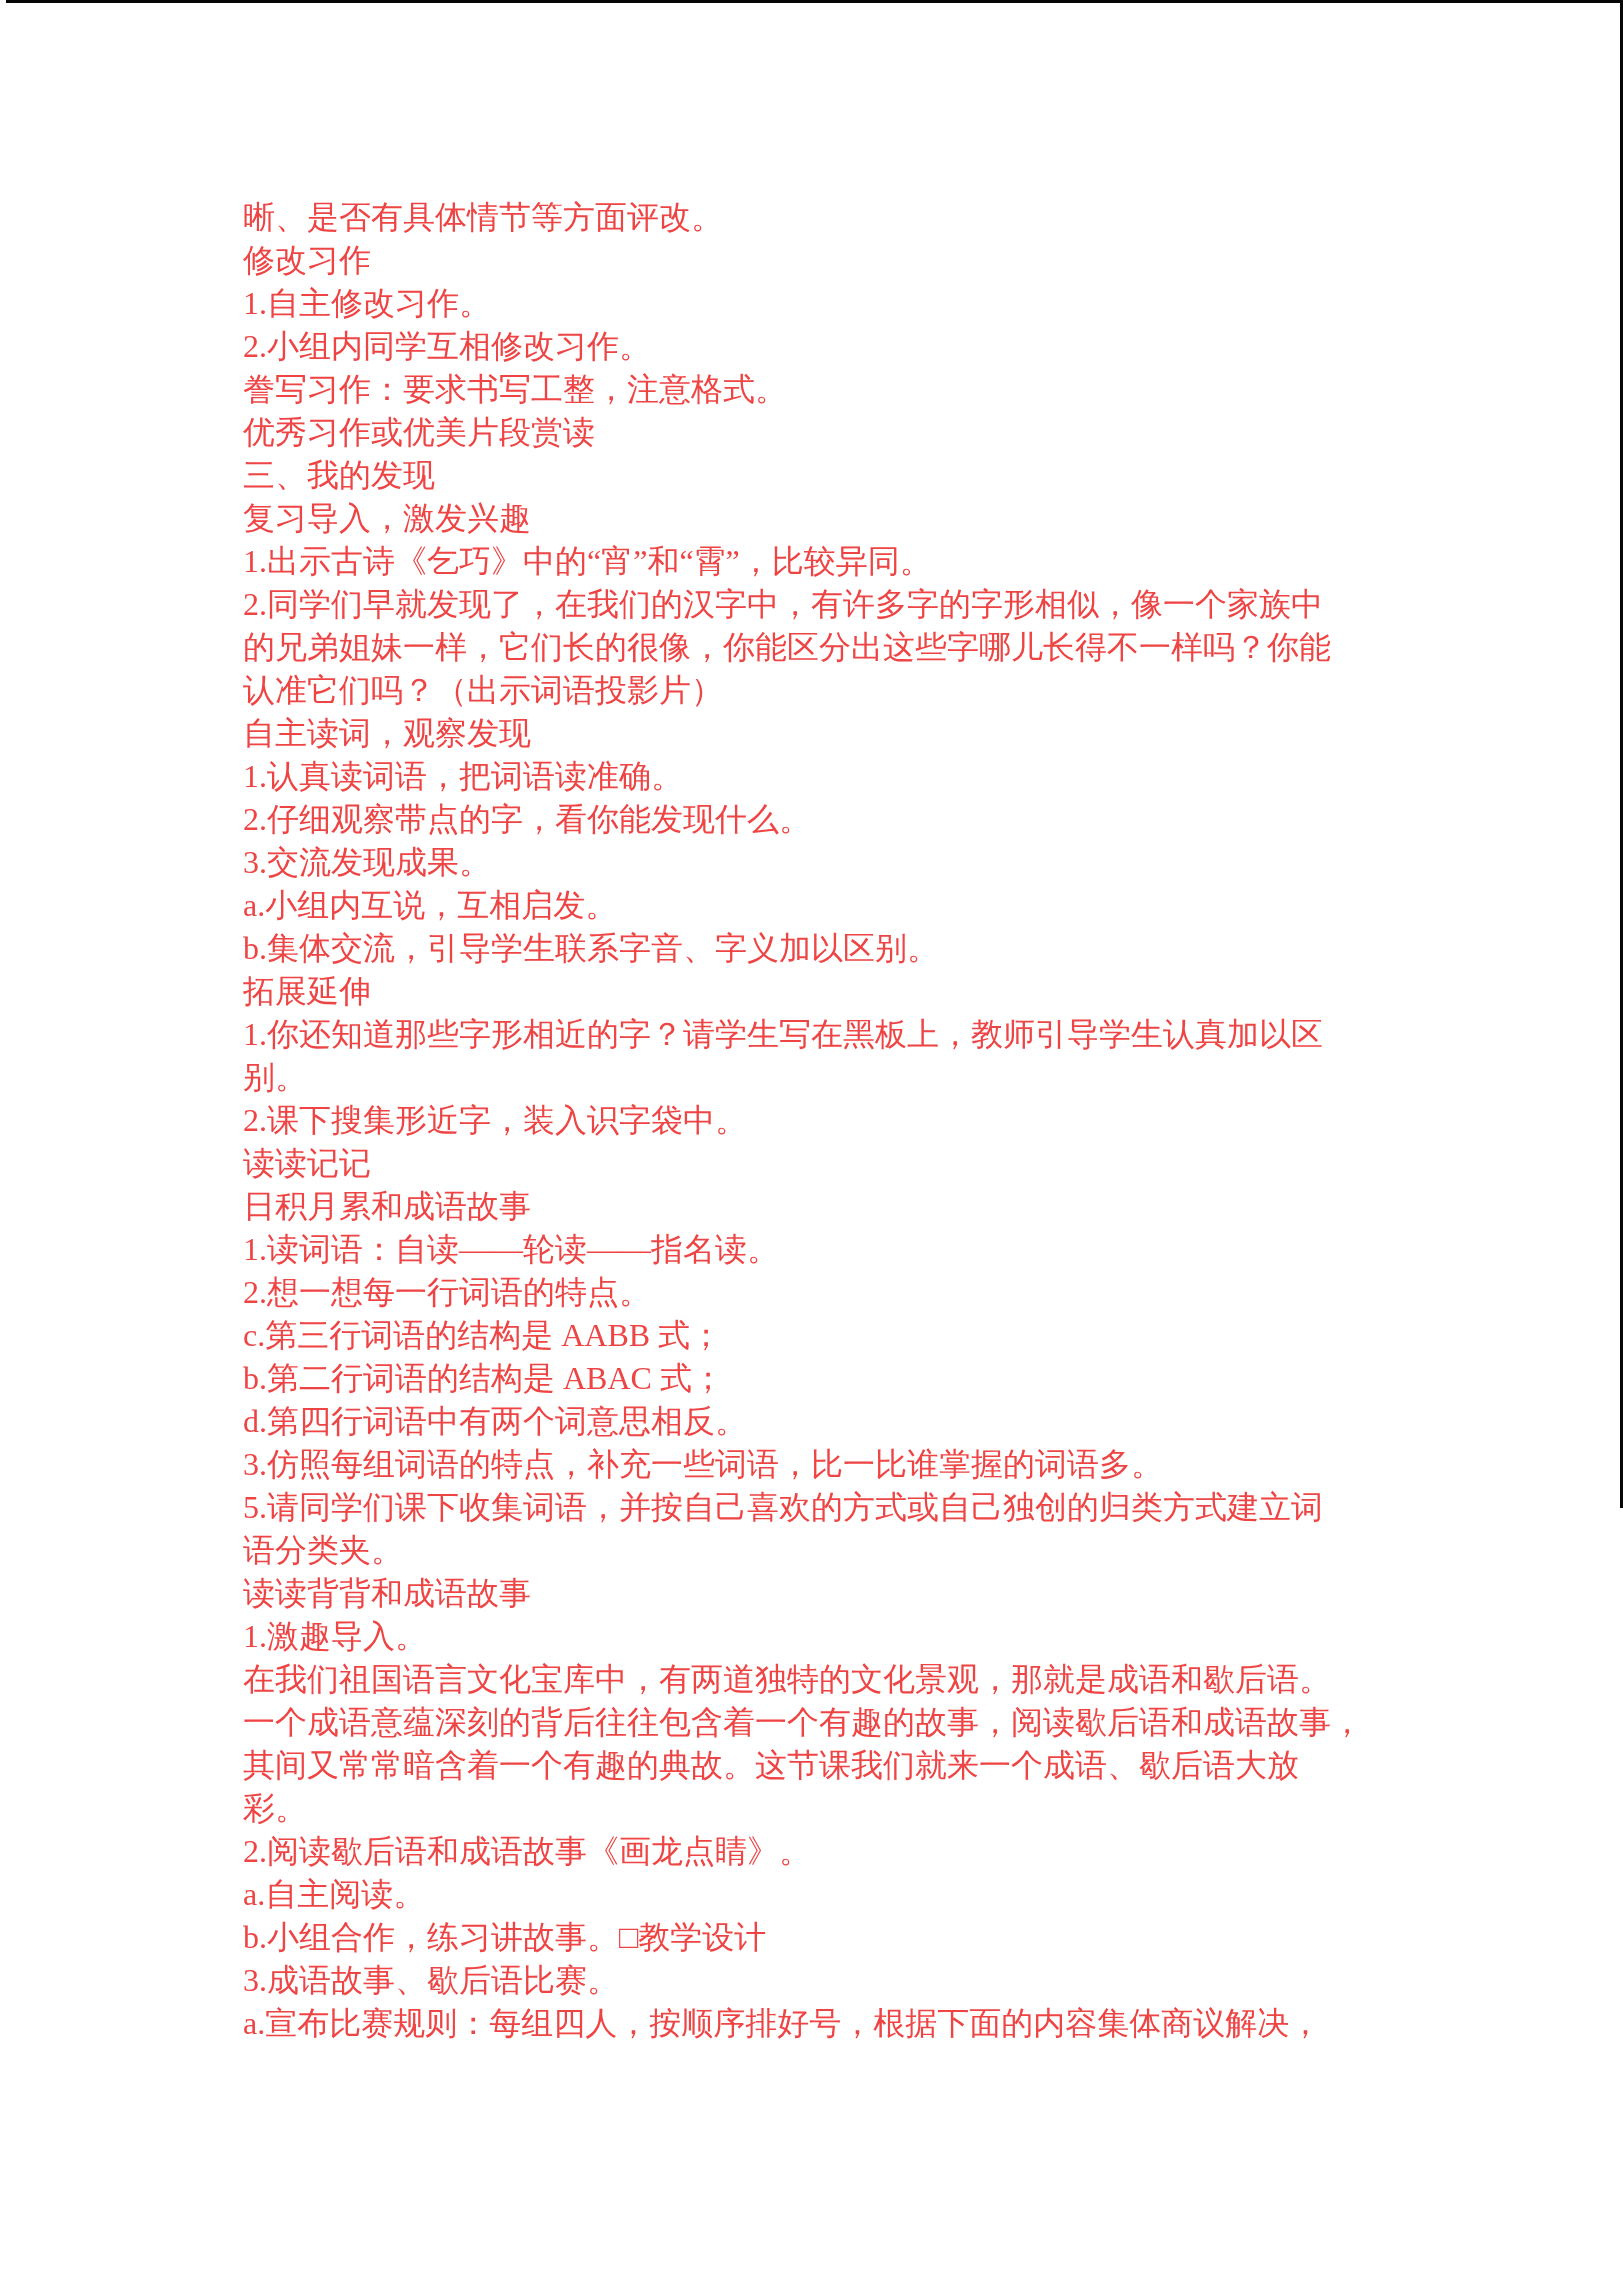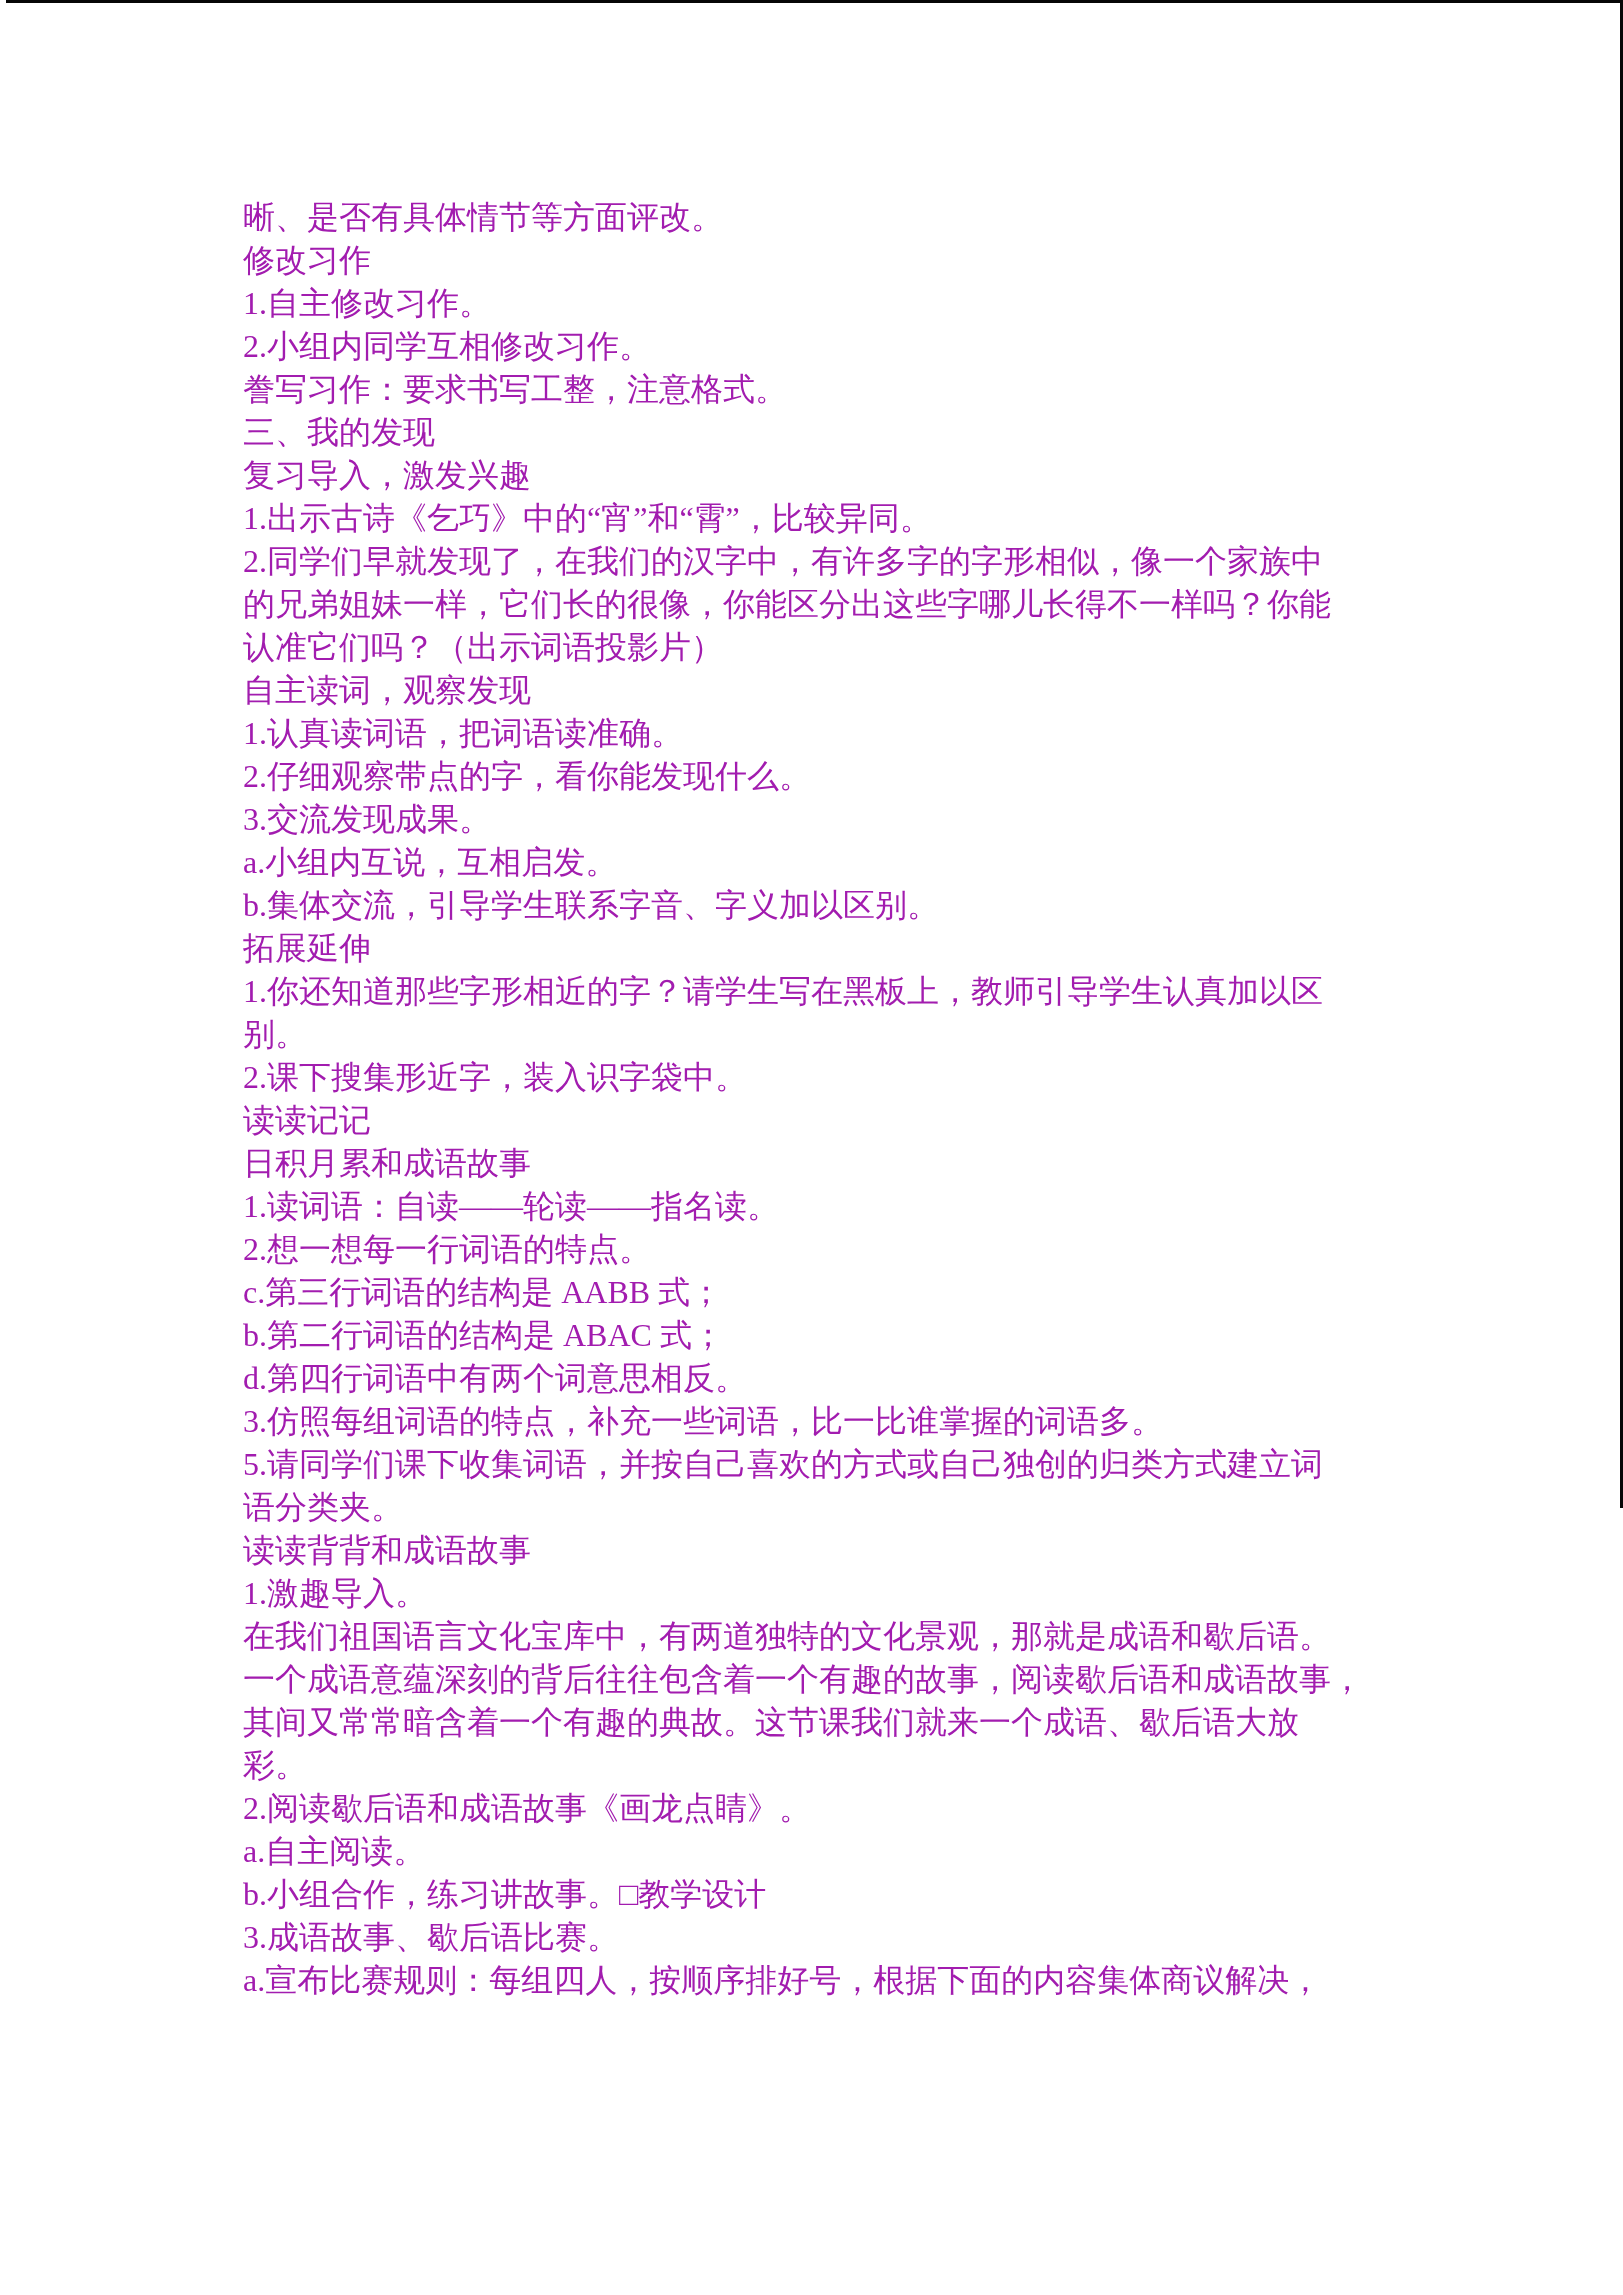--- a/index.html
+++ b/index.html
@@ -30,39 +30,40 @@
     height: 1508px;
     background: #060606;
   }
   .doc-text {
     position: absolute;
     left: 243px;
     top: 196px;
     width: 1159px;
     font-size: 32px;
     line-height: 43px;
-    color: #a21caf;
+    color: #ef4444;
   }
   .line {
     white-space: nowrap;
     height: 43px;
   }
 </style>
 </head>
 <body>
 
 <div class="scan-edge-top"></div>
 <div class="scan-edge-right"></div>
 
 <div class="doc-text">
   <div class="line">晰、是否有具体情节等方面评改。</div>
   <div class="line">修改习作</div>
   <div class="line">1.自主修改习作。</div>
   <div class="line">2.小组内同学互相修改习作。</div>
   <div class="line">誊写习作：要求书写工整，注意格式。</div>
+  <div class="line">优秀习作或优美片段赏读</div>
   <div class="line">三、我的发现</div>
   <div class="line">复习导入，激发兴趣</div>
   <div class="line">1.出示古诗《乞巧》中的“宵”和“霄”，比较异同。</div>
   <div class="line">2.同学们早就发现了，在我们的汉字中，有许多字的字形相似，像一个家族中</div>
   <div class="line">的兄弟姐妹一样，它们长的很像，你能区分出这些字哪儿长得不一样吗？你能</div>
   <div class="line">认准它们吗？（出示词语投影片）</div>
   <div class="line">自主读词，观察发现</div>
   <div class="line">1.认真读词语，把词语读准确。</div>
   <div class="line">2.仔细观察带点的字，看你能发现什么。</div>
   <div class="line">3.交流发现成果。</div>

